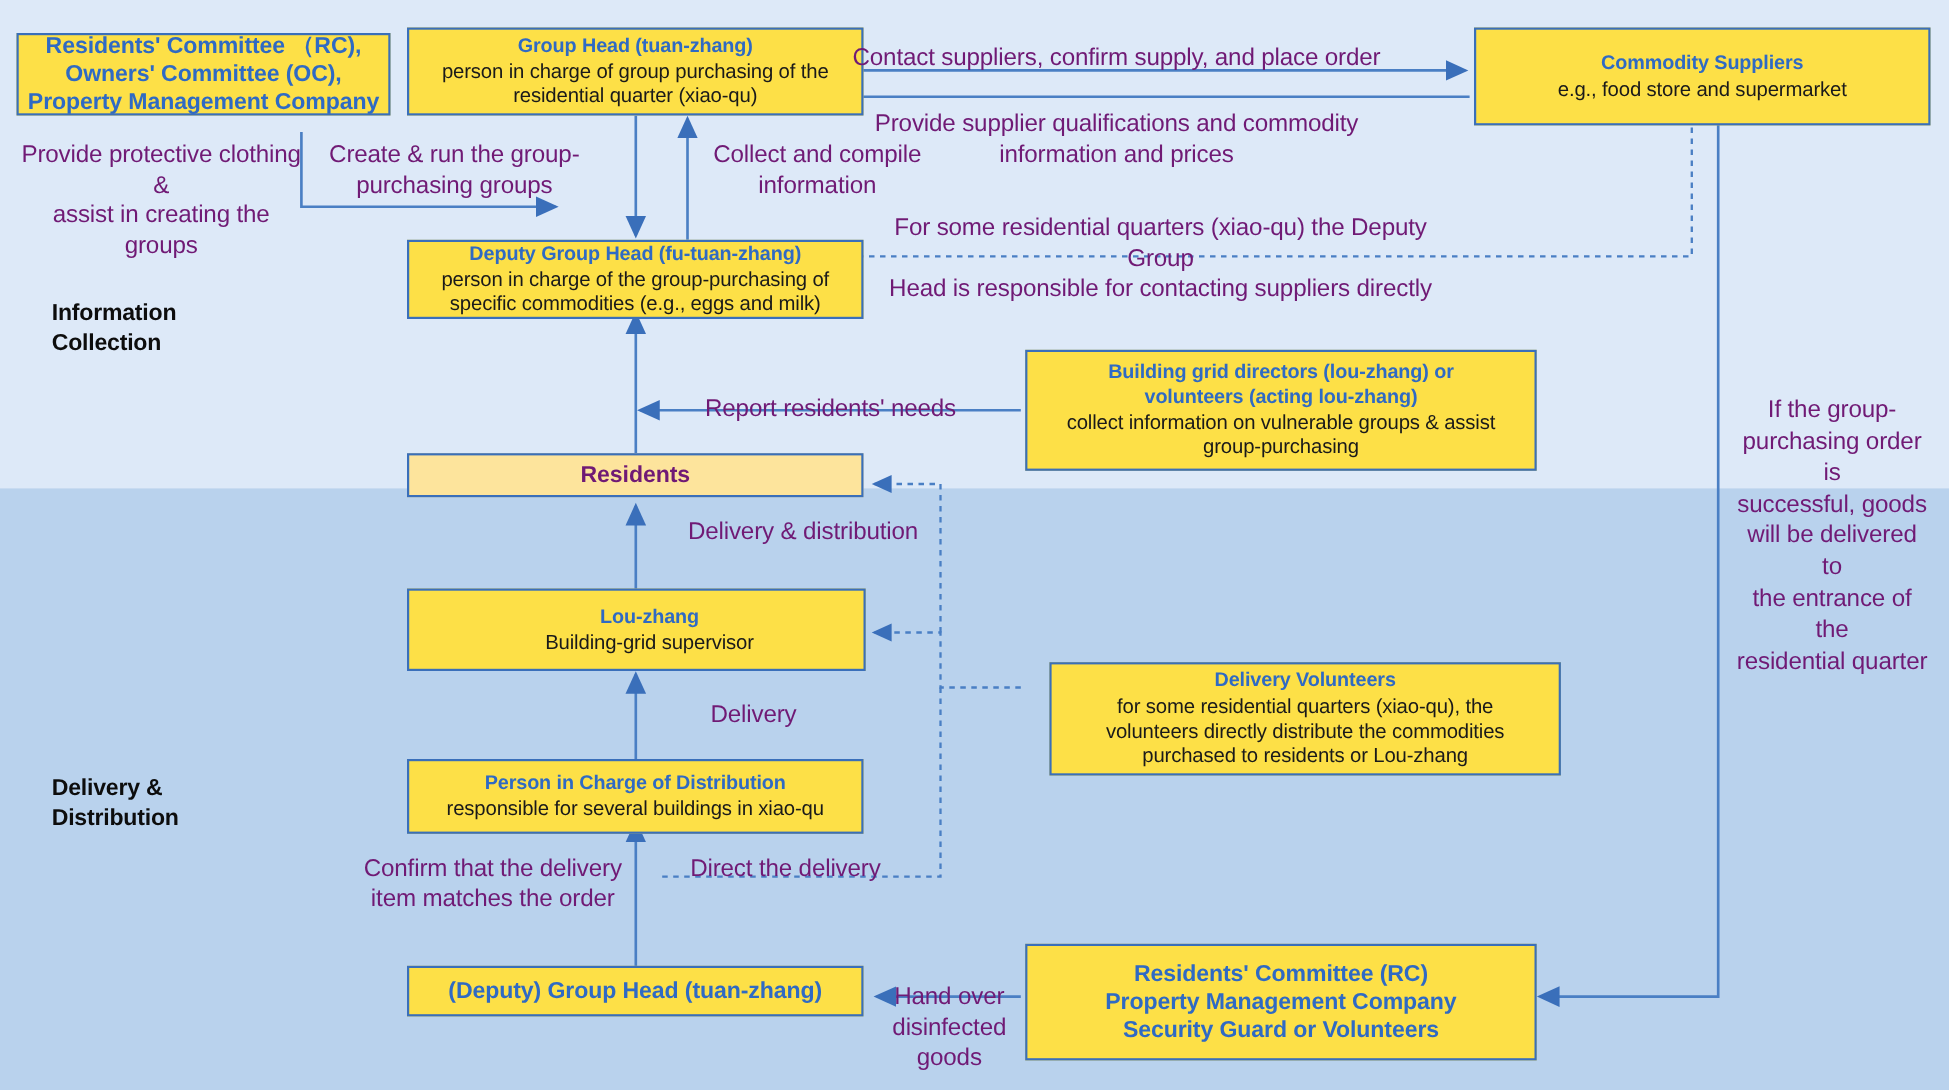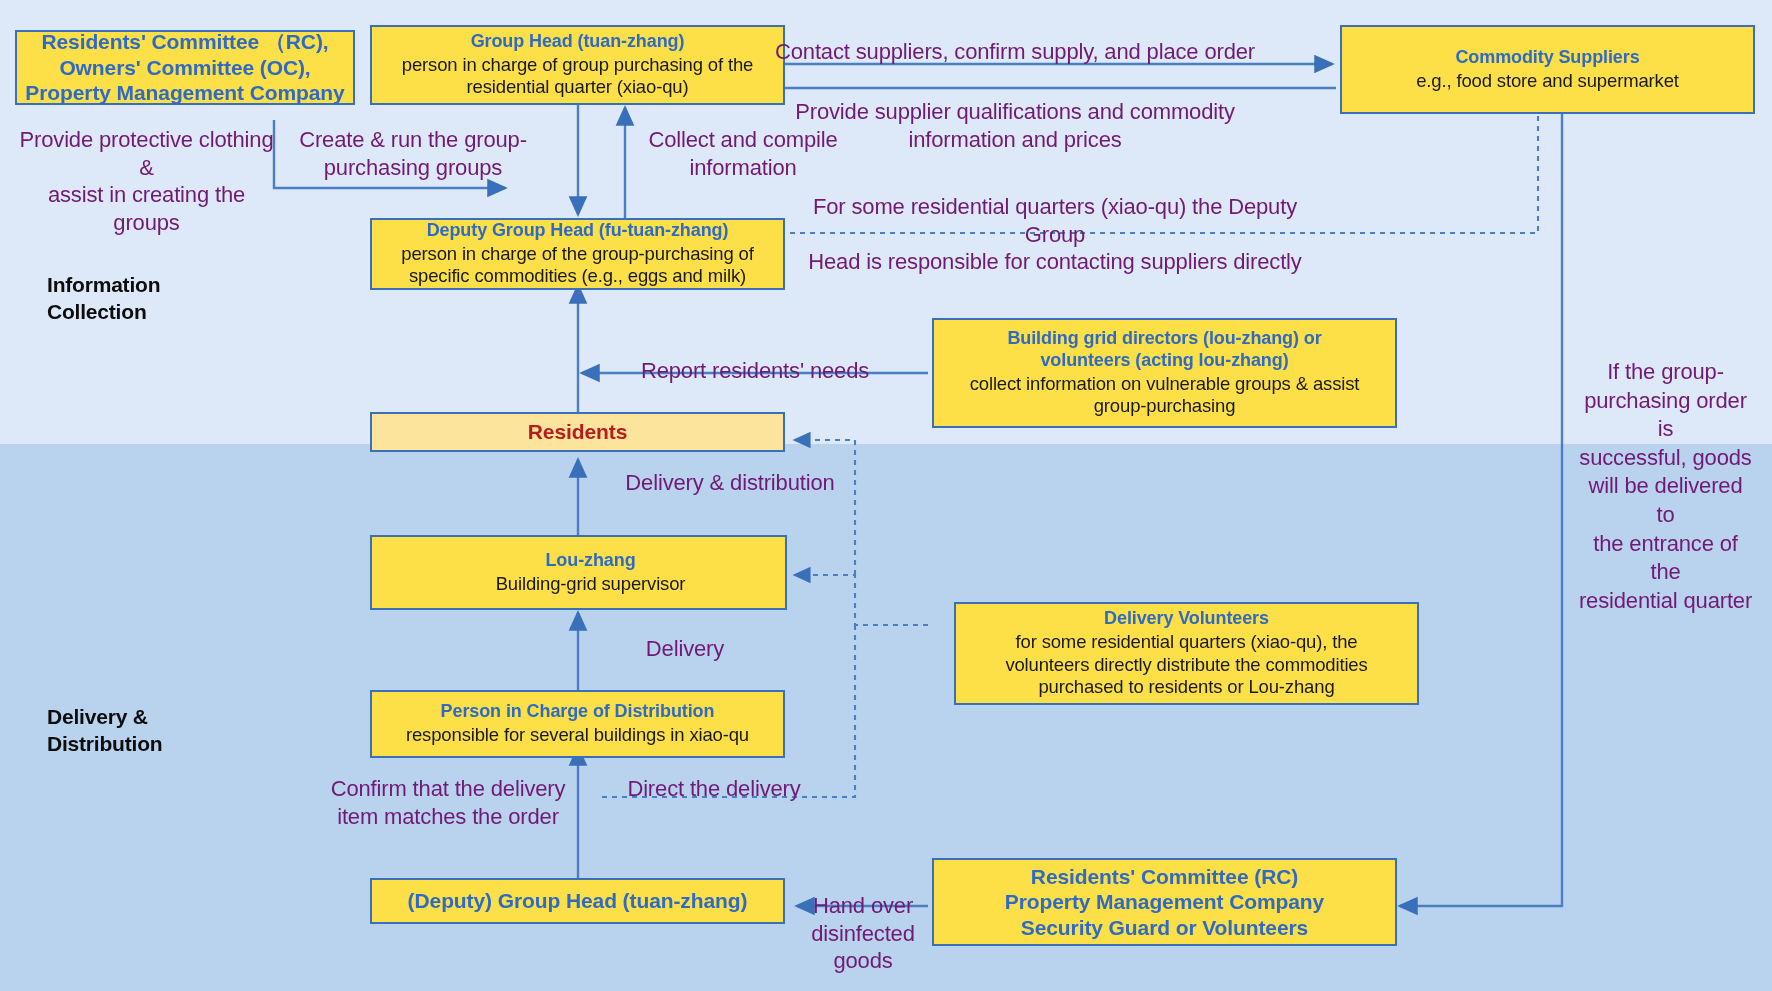--- a/index.html
+++ b/index.html
@@ -48,21 +48,21 @@
   .node .sub{
     color:#1a1a1a;
     font-size:18.5px;
     line-height:1.22;
     white-space:pre-line;
     margin-top:1px;
     letter-spacing:-0.15px;
   }
   .node.titleonly .title{font-size:21px;}
   .node.highlight{background:#fde49c;border-color:#3a6fba;}
-  .node.highlight .title{color:#b91c1c;}
+  .node.highlight .title{color:#701a75;}
 
   .edge-label{
     position:absolute;
     font-size:22px;
     color:#701a75;
     line-height:1.25;
     text-align:center;
     white-space:pre-line;
     z-index:5;
     letter-spacing:-0.15px;
@@ -178,21 +178,21 @@
 
   <div class="node" style="left:370px;top:690px;width:415px;height:68px;">
     <div class="title">Person in Charge of Distribution</div>
     <div class="sub">responsible for several buildings in xiao-qu</div>
   </div>
 
   <div class="node titleonly" style="left:370px;top:878px;width:415px;height:46px;">
     <div class="title">(Deputy) Group Head (tuan-zhang)</div>
   </div>
 
-  <div class="node titleonly" style="left:932px;top:858px;width:465px;height:88px;">
+  <div class="node titleonly" style="left:932px;top:858px;width:465px;height:106px;">
     <div class="title">Residents'  Committee (RC)
 Property Management Company
 Security Guard or Volunteers</div>
   </div>
 
   <div class="edge-label left" style="left:14px;top:126px;width:265px;">Provide protective clothing &amp;
 assist in creating the groups</div>
   <div class="edge-label" style="left:288px;top:126px;width:250px;">Create &amp; run the group-
 purchasing groups</div>
   <div class="edge-label left" style="left:638px;top:126px;width:210px;">Collect and compile

